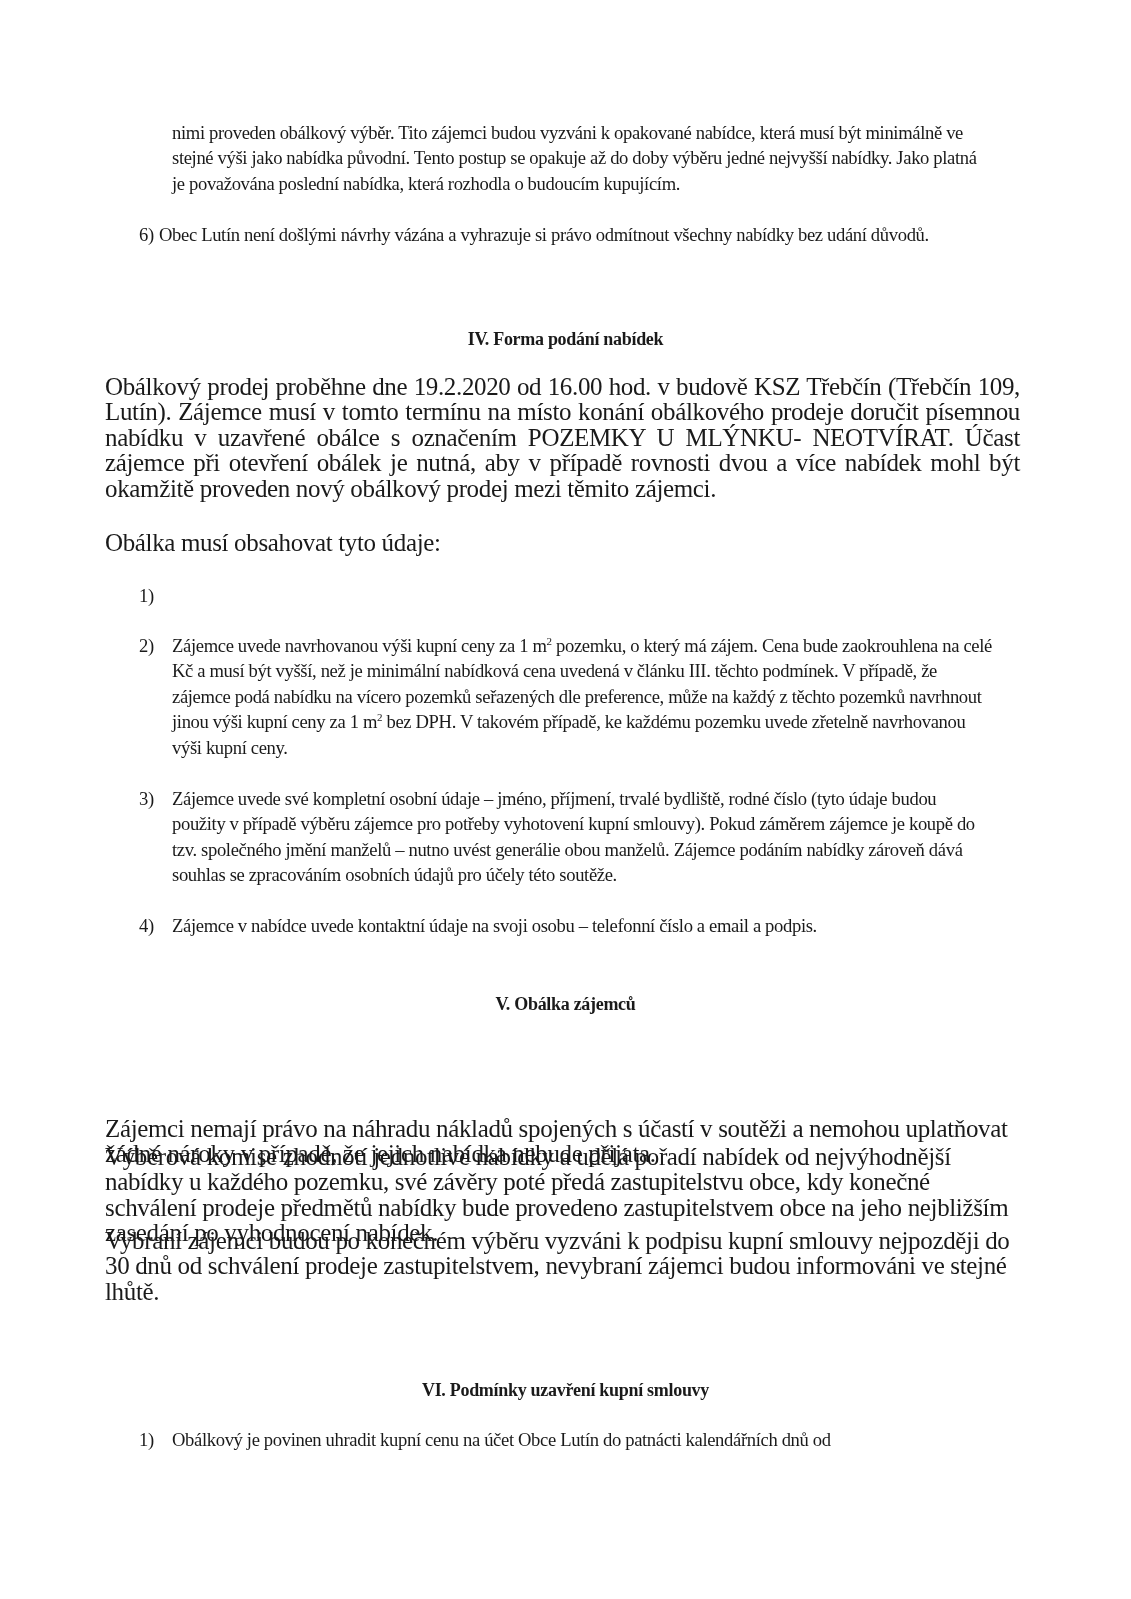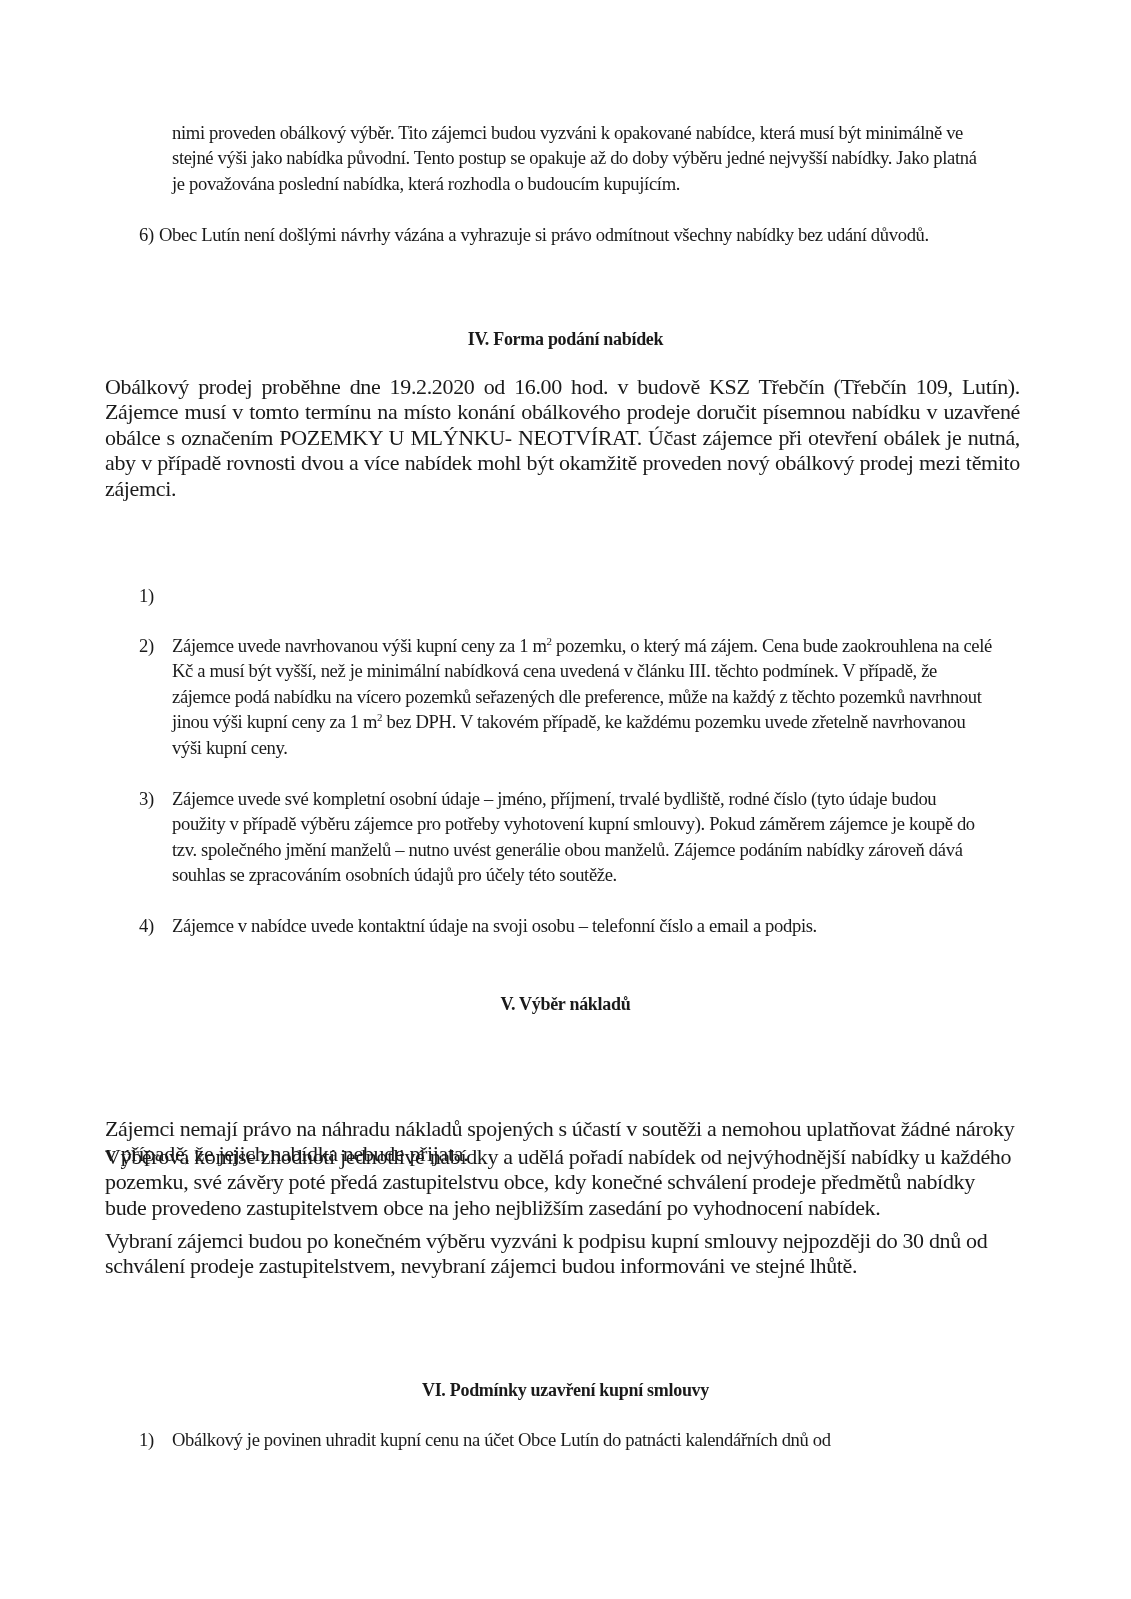--- a/index.html
+++ b/index.html
@@ -1,19 +1,19 @@
 <!DOCTYPE html>
 <html><head>
 <meta charset="utf-8">
 <style>
   html, body { margin: 0; padding: 0; background: #ffffff; }
   body { width: 1131px; height: 1599px; position: relative; overflow: hidden;
          font-family: "Liberation Serif", serif; color: #1a1a1a; }
   .page { position: absolute; left: 0; top: 0; width: 957px; height: 1599px; text-decoration: underline; }
-  .para { position: absolute; left: 105px; width: 915px; font-size: 22px; line-height: 25.4px;
+  .para { position: absolute; left: 105px; width: 915px; font-size: 25px; line-height: 25.4px;
           letter-spacing: -0.35px; margin: 0; }
   .para.justify { text-align: justify; }
   .item { position: absolute; left: 139px; width: 880px; font-size: 18.6px; line-height: 25.4px;
           letter-spacing: -0.35px; }
   .item .num { position: absolute; left: 0; top: 0; }
   .item .txt { display: block; margin-left: 33px; }
   .heading { position: absolute; left: 0; width: 1131px; text-align: center; font-weight: bold;
              font-size: 18px; line-height: 25px; letter-spacing: -0.3px; }
   sup { font-size: 11px; vertical-align: 7px; line-height: 0; }
 </style>
@@ -28,41 +28,42 @@
 
   <div class="item" style="top:222px;">
     <span class="num">6)</span>
     <span class="txt" style="width:815px;margin-left:20px;">Obec Lutín není došlými návrhy vázána a vyhrazuje si právo odmítnout všechny nabídky bez udání důvodů.</span>
   </div>
 
   <div class="heading" style="top:327px;">IV. Forma podání nabídek</div>
 
   <p class="para justify" style="top:374px;">Obálkový prodej proběhne dne 19.2.2020 od 16.00 hod. v budově KSZ Třebčín (Třebčín 109, Lutín). Zájemce musí v tomto termínu na místo konání obálkového prodeje doručit písemnou nabídku v uzavřené obálce s označením POZEMKY U MLÝNKU- NEOTVÍRAT. Účast zájemce při otevření obálek je nutná, aby v případě rovnosti dvou a více nabídek mohl být okamžitě proveden nový obálkový prodej mezi těmito zájemci.</p>
 
+  <p class="para" style="top:530px;">Obálka musí obsahovat tyto údaje:</p>
 
   <div class="item" style="top:583px;">
     <span class="num">1)</span>
   </div>
 
   <div class="item" style="top:633px;">
     <span class="num">2)</span>
     <span class="txt" style="width:820px;"><span>Zájemce uvede navrhovanou výši kupní ceny za 1 m</span><sup>2</sup><span> pozemku, o který má zájem. Cena bude zaokrouhlena na celé Kč a musí být vyšší, než je minimální nabídková cena uvedená v článku III. těchto podmínek. V případě, že zájemce podá nabídku na vícero pozemků seřazených dle preference, může na každý z těchto pozemků navrhnout jinou výši kupní ceny za 1 m</span><sup>2</sup><span> bez DPH. V takovém případě, ke každému pozemku uvede zřetelně navrhovanou výši kupní ceny.</span></span>
   </div>
 
   <div class="item" style="top:786px;">
     <span class="num">3)</span>
     <span class="txt" style="width:815px;">Zájemce uvede své kompletní osobní údaje – jméno, příjmení, trvalé bydliště, rodné číslo (tyto údaje budou použity v případě výběru zájemce pro potřeby vyhotovení kupní smlouvy). Pokud záměrem zájemce je koupě do tzv. společného jmění manželů – nutno uvést generálie obou manželů. Zájemce podáním nabídky zároveň dává souhlas se zpracováním osobních údajů pro účely této soutěže.</span>
   </div>
 
   <div class="item" style="top:913px;">
     <span class="num">4)</span>
     <span class="txt" style="width:850px;">Zájemce v nabídce uvede kontaktní údaje na svoji osobu – telefonní číslo a email a podpis.</span>
   </div>
 
-  <div class="heading" style="top:992px;">V.  Výběr nákladů</div>
+  <div class="heading" style="top:992px;">V.  Obálka zájemců</div>
 
   <p class="para" style="top:1068px;margin-top:48px;">Zájemci nemají právo na náhradu nákladů spojených s účastí v soutěži a nemohou uplatňovat žádné nároky v případě, že jejich nabídka nebude přijata.</p>
 
   <p class="para" style="top:1144px;">Výběrová komise zhodnotí jednotlivé nabídky a udělá pořadí nabídek od nejvýhodnější nabídky u každého pozemku, své závěry poté předá zastupitelstvu obce, kdy konečné schválení prodeje předmětů nabídky bude provedeno zastupitelstvem obce na jeho nejbližším zasedání po vyhodnocení nabídek.</p>
 
   <p class="para" style="top:1228px;">Vybraní zájemci budou po konečném výběru vyzváni k podpisu kupní smlouvy nejpozději do 30 dnů od schválení prodeje zastupitelstvem, nevybraní zájemci budou informováni ve stejné lhůtě.</p>
 
   <div class="heading" style="top:1378px;">VI. Podmínky uzavření kupní smlouvy</div>
 
   <div class="item" style="top:1427px;">

